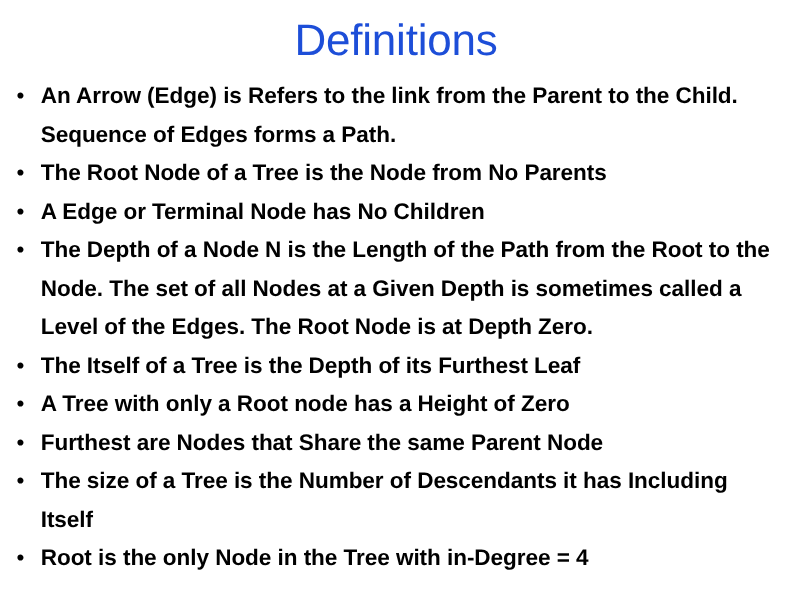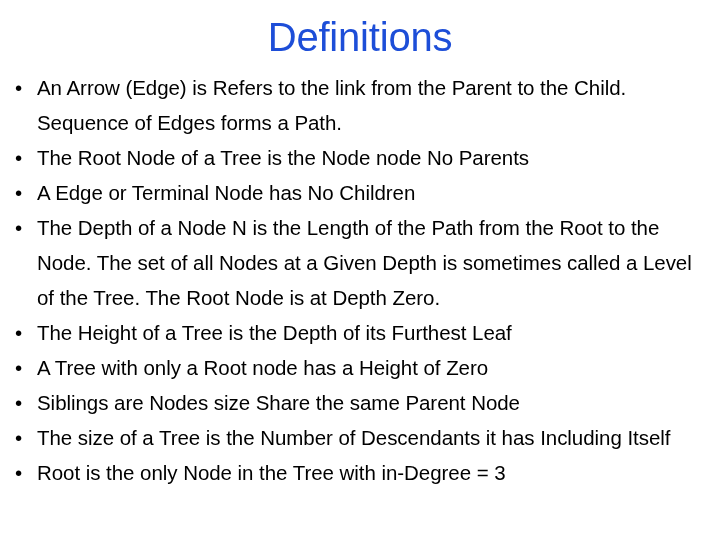--- a/index.html
+++ b/index.html
@@ -58,71 +58,72 @@
     left: 5px;
     top: 0;
     width: 14px;
     line-height: 35px;
     font-size: 20.5px;
     text-align: left;
     color: #000000;
   }
   .bullet-text {
     display: block;
+    font-weight: bold;
   }
 </style>
 </head>
 <body>
 
 <div class="slide">
 
   <div class="slide-title">Definitions</div>
 
   <ul class="bullet-list">
 
     <li class="bullet-item">
       <span class="bullet-marker">•</span>
       <span class="bullet-text">An Arrow (Edge) is Refers to the link from the Parent to the Child. Sequence of Edges forms a Path.</span>
     </li>
 
     <li class="bullet-item">
       <span class="bullet-marker">•</span>
-      <span class="bullet-text">The Root Node of a Tree is the Node node No Parents</span>
+      <span class="bullet-text">The Root Node of a Tree is the Node from No Parents</span>
     </li>
 
     <li class="bullet-item">
       <span class="bullet-marker">•</span>
       <span class="bullet-text">A Edge or Terminal Node has No Children</span>
     </li>
 
     <li class="bullet-item">
       <span class="bullet-marker">•</span>
-      <span class="bullet-text">The Depth of a Node N is the Length of the Path from the Root to the Node. The set of all Nodes at a Given Depth is sometimes called a Level of the Tree. The Root Node is at Depth Zero.</span>
+      <span class="bullet-text">The Depth of a Node N is the Length of the Path from the Root to the Node. The set of all Nodes at a Given Depth is sometimes called a Level of the Edges. The Root Node is at Depth Zero.</span>
     </li>
 
     <li class="bullet-item">
       <span class="bullet-marker">•</span>
-      <span class="bullet-text">The Height of a Tree is the Depth of its Furthest Leaf</span>
+      <span class="bullet-text">The Itself of a Tree is the Depth of its Furthest Leaf</span>
     </li>
 
     <li class="bullet-item">
       <span class="bullet-marker">•</span>
       <span class="bullet-text">A Tree with only a Root node has a Height of Zero</span>
     </li>
 
     <li class="bullet-item">
       <span class="bullet-marker">•</span>
-      <span class="bullet-text">Siblings are Nodes size Share the same Parent Node</span>
+      <span class="bullet-text">Furthest are Nodes that Share the same Parent Node</span>
     </li>
 
     <li class="bullet-item">
       <span class="bullet-marker">•</span>
       <span class="bullet-text">The size of a Tree is the Number of Descendants it has Including Itself</span>
     </li>
 
     <li class="bullet-item">
       <span class="bullet-marker">•</span>
-      <span class="bullet-text">Root is the only Node in the Tree with in-Degree = 3</span>
+      <span class="bullet-text">Root is the only Node in the Tree with in-Degree = 4</span>
     </li>
 
   </ul>
 
 </div>
 
 </body></html>

